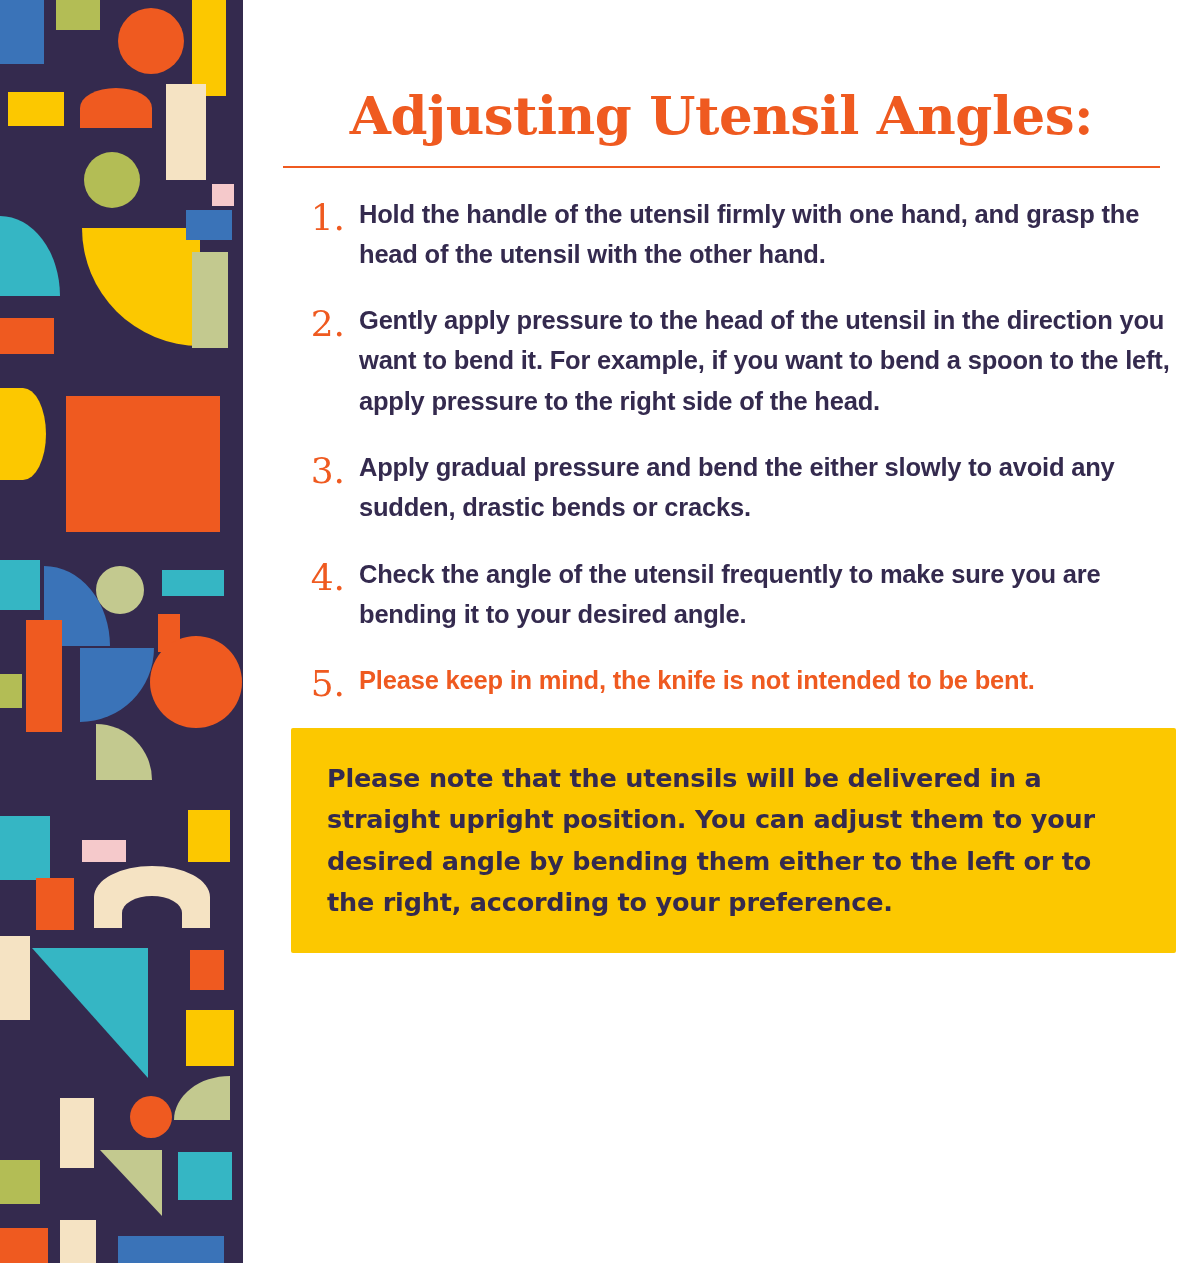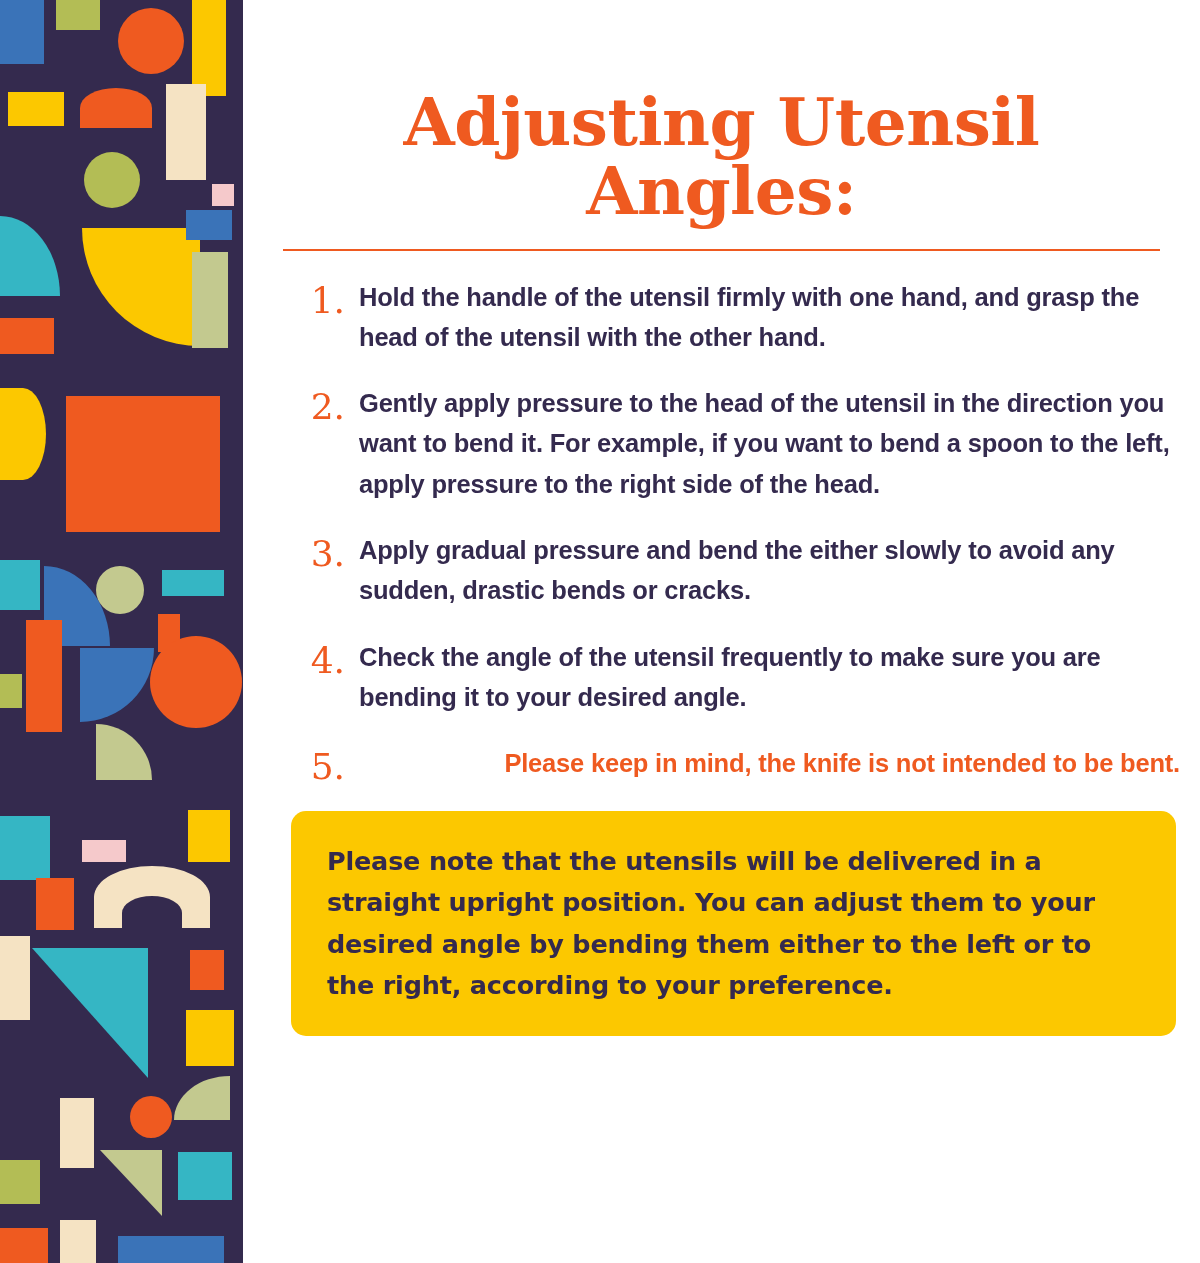--- a/index.html
+++ b/index.html
@@ -48,21 +48,21 @@
     position: relative;
     flex: 1 1 auto;
     padding: 0;
   }
   .title {
     margin: 0;
     padding: 88px 40px 0 40px;
     text-align: center;
     font-family: "DejaVu Serif", serif;
     font-weight: bold;
-    font-size: 66px;
+    font-size: 53px;
     letter-spacing: -0.5px;
     color: #ef5a20;
     line-height: 1.05;
   }
   .rule {
     height: 2px;
     background: #ef5a20;
     margin: 22px 40px 0 40px;
   }
 
@@ -89,27 +89,26 @@
     font-family: Liberation Sans, sans-serif;
     font-weight: bold;
     font-size: 25.5px;
     line-height: 1.58;
     color: #342a4e;
     letter-spacing: -0.2px;
   }
   .step-note {
     display: block;
     color: #ef5a20;
-    text-align: right;
   }
 
   .callout {
     margin: 14px 24px 0 48px;
     background: #fcc800;
-    border-radius: 15px;
+    border-radius: 2px;
     padding: 30px 30px 30px 36px;
     font-family: "DejaVu Sans", sans-serif;
     font-weight: bold;
     font-size: 25.5px;
     line-height: 1.62;
     color: #342a4e;
     letter-spacing: -0.2px;
   }
 </style>
 </head>

